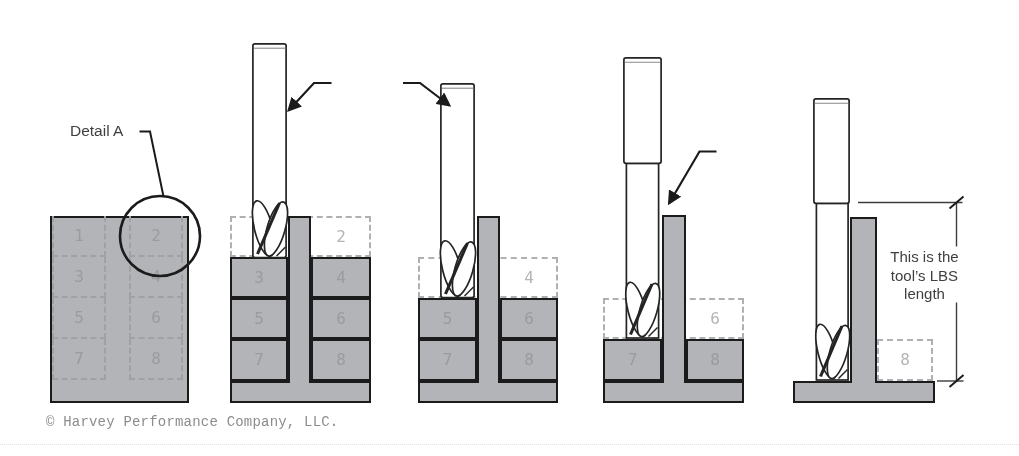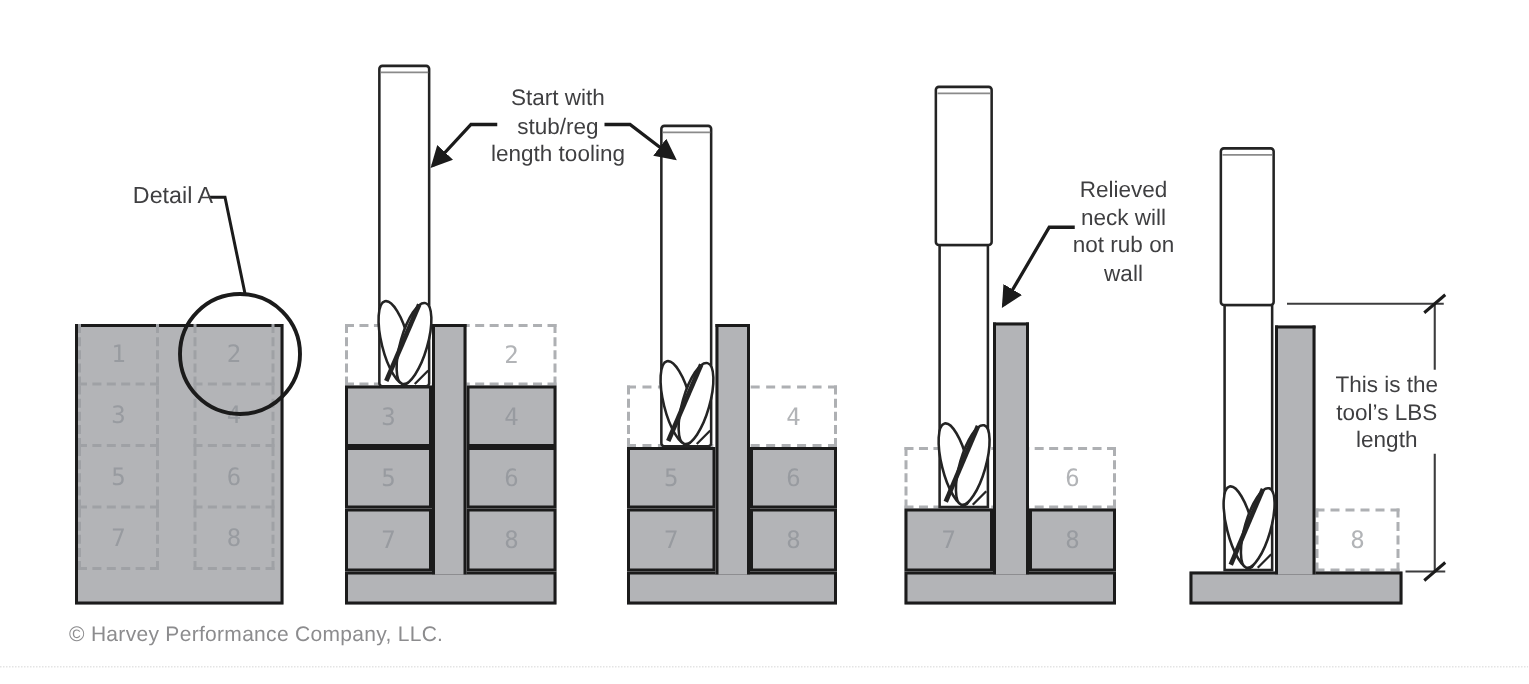--- a/index.html
+++ b/index.html
@@ -31,22 +31,22 @@
   .num-gray{color:var(--num-on-gray);}
   .num-white{color:var(--num-on-white);}
   
   .solid{background:var(--block-fill);border:2px solid var(--outline);z-index:3;
          display:flex;align-items:center;justify-content:center;}
   .wall{background:var(--block-fill);border:2px solid var(--outline);border-bottom:none;z-index:4;}
   .base{background:var(--block-fill);border:2px solid var(--outline);z-index:3;}
   
   .annot{font-size:15px;line-height:18.5px;color:var(--annotation-text);
          text-align:center;white-space:pre-line;z-index:7;}
-  .annot-left{text-align:right;font-size:15.5px;}
-  .footer{font-family:Liberation Sans, sans-serif;font-size:14px;
+  .annot-left{text-align:left;font-size:15.5px;}
+  .footer{font-family:Liberation Mono, monospace;font-size:14px;
           color:var(--footer-text);letter-spacing:.2px;z-index:7;}
   .overlay{position:absolute;left:0;top:0;z-index:6;pointer-events:none;}
   .overlay .ln{stroke:var(--outline);stroke-width:2.2;fill:none;}
   .overlay .circ{stroke:var(--outline);stroke-width:2.6;fill:none;}
   .overlay .tool{fill:#ffffff;stroke:var(--tool-outline);stroke-width:1.7;}
   .overlay .toolthin{stroke:#8a8a8a;stroke-width:1.1;fill:none;}
   .overlay .flute{fill:#ffffff;stroke:var(--tool-outline);stroke-width:1.7;}
   .overlay .band{stroke:var(--tool-outline);stroke-width:3.1;fill:none;}
   .overlay .tooth{stroke:var(--tool-outline);stroke-width:1.5;fill:none;}
   .overlay .dim{stroke:#3c3c3e;stroke-width:1.4;fill:none;}
@@ -207,26 +207,19 @@
       <line class="dim" x1="858" y1="202.5" x2="962.5" y2="202.5"></line>
       <line class="dim" x1="956.5" y1="202.5" x2="956.5" y2="246.5"></line>
       <line class="dim" x1="956.5" y1="302.5" x2="956.5" y2="381"></line>
       <line class="dim" x1="937" y1="381" x2="963.5" y2="381"></line>
       <line class="tick" x1="949.5" y1="208.5" x2="963.5" y2="196.5"></line>
       <line class="tick" x1="949.5" y1="387" x2="963.5" y2="375"></line>
     </g>
   </svg>
 
   <div class="abs annot annot-left" style="left:70px;top:122px;width:72px;">Detail A</div>
-  <div class="abs annot" style="left:310px;top:57px;width:124px;">Start with
-stub/reg
-length tooling</div>
-  <div class="abs annot" style="left:697px;top:118px;width:104px;">Relieved
-neck will
-not rub on
-wall</div>
   <div class="abs annot" style="left:873px;top:248px;width:103px;">This is the
 tool’s LBS
 length</div>
 
   <div class="abs footer" style="left:46px;top:414px;">© Harvey Performance Company, LLC.</div>
   <div class="abs bottom-rule" style="left:0;top:444px;width:1019px;height:1px;"></div>
 </div>
 
 </body></html>

